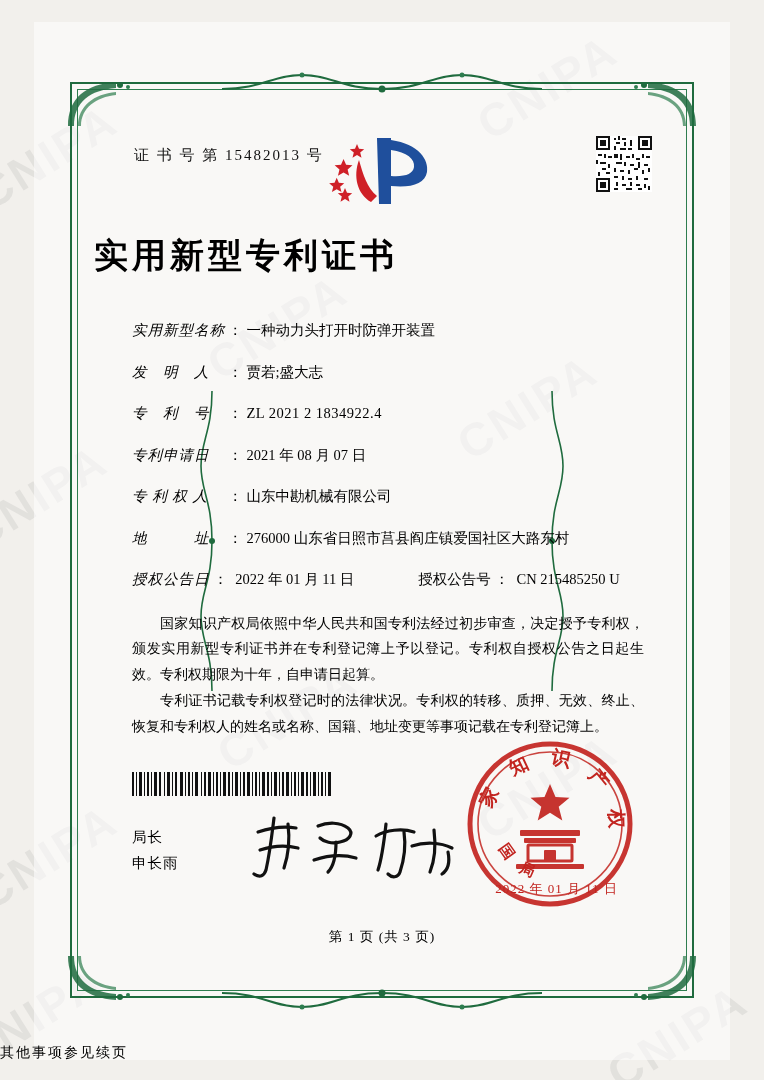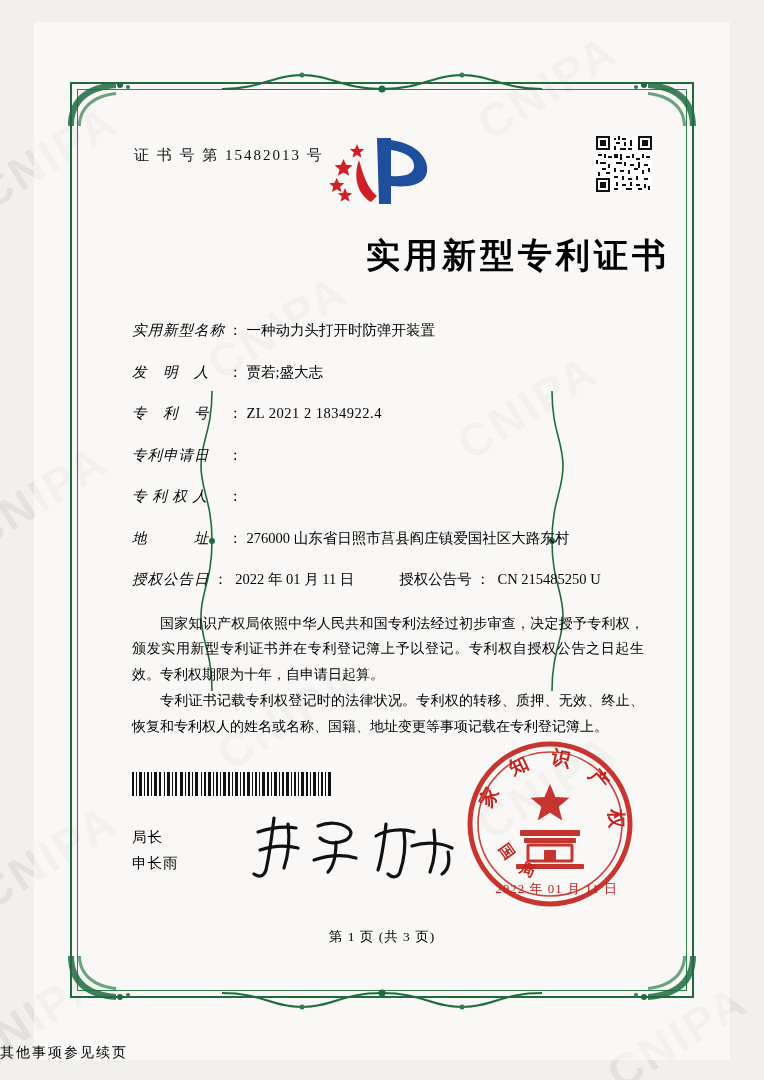--- a/index.html
+++ b/index.html
@@ -134,21 +134,21 @@
   .logo {
     position: absolute;
     left: 50%;
     top: 8px;
     transform: translateX(-50%);
     width: 150px;
     height: 86px;
   }
 
   .title {
-    text-align: right;
+    text-align: left;
     font-size: 34px;
     font-weight: bold;
     letter-spacing: 4px;
     margin-top: 68px;
     color: #000;
     font-family: "DejaVu Serif", "Liberation Serif", serif;
   }
 
   .fields {
     margin-top: 44px;
@@ -169,21 +169,21 @@
     font-style: italic;
   }
   .field-colon { margin-right: 4px; }
   .field-value { flex: 1; }
   .field-value.mono { font-family: "Liberation Serif", serif; letter-spacing: 0.5px; }
 
   .two-col {
     display: flex;
     margin-bottom: 24px;
   }
-  .two-col .col2 { margin-left: 45px; text-align: right; }
+  .two-col .col2 { margin-left: 64px; text-align: right; }
 
   .para {
     padding-left: 38px;
     padding-right: 26px;
     font-size: 14px;
     line-height: 1.85;
     text-align: justify;
     color: #000;
     margin-top: 22px;
   }
@@ -440,24 +440,26 @@
         <span class="field-value">贾若;盛大志</span>
       </div>
       <div class="field-row">
         <span class="field-label">专　利　号</span>
         <span class="field-colon">：</span>
         <span class="field-value mono">ZL 2021 2 1834922.4</span>
       </div>
       <div class="field-row">
         <span class="field-label">专利申请日</span>
         <span class="field-colon">：</span>
+        <span class="field-value">2021 年 08 月 07 日</span>
       </div>
       <div class="field-row">
         <span class="field-label">专 利 权 人</span>
         <span class="field-colon">：</span>
+        <span class="field-value">山东中勘机械有限公司</span>
       </div>
       <div class="field-row">
         <span class="field-label">地　　　址</span>
         <span class="field-colon">：</span>
         <span class="field-value">276000  山东省日照市莒县阎庄镇爱国社区大路东村</span>
       </div>
 
       <div class="two-col">
         <div class="col1">
           <span class="field-label">授权公告日</span>

